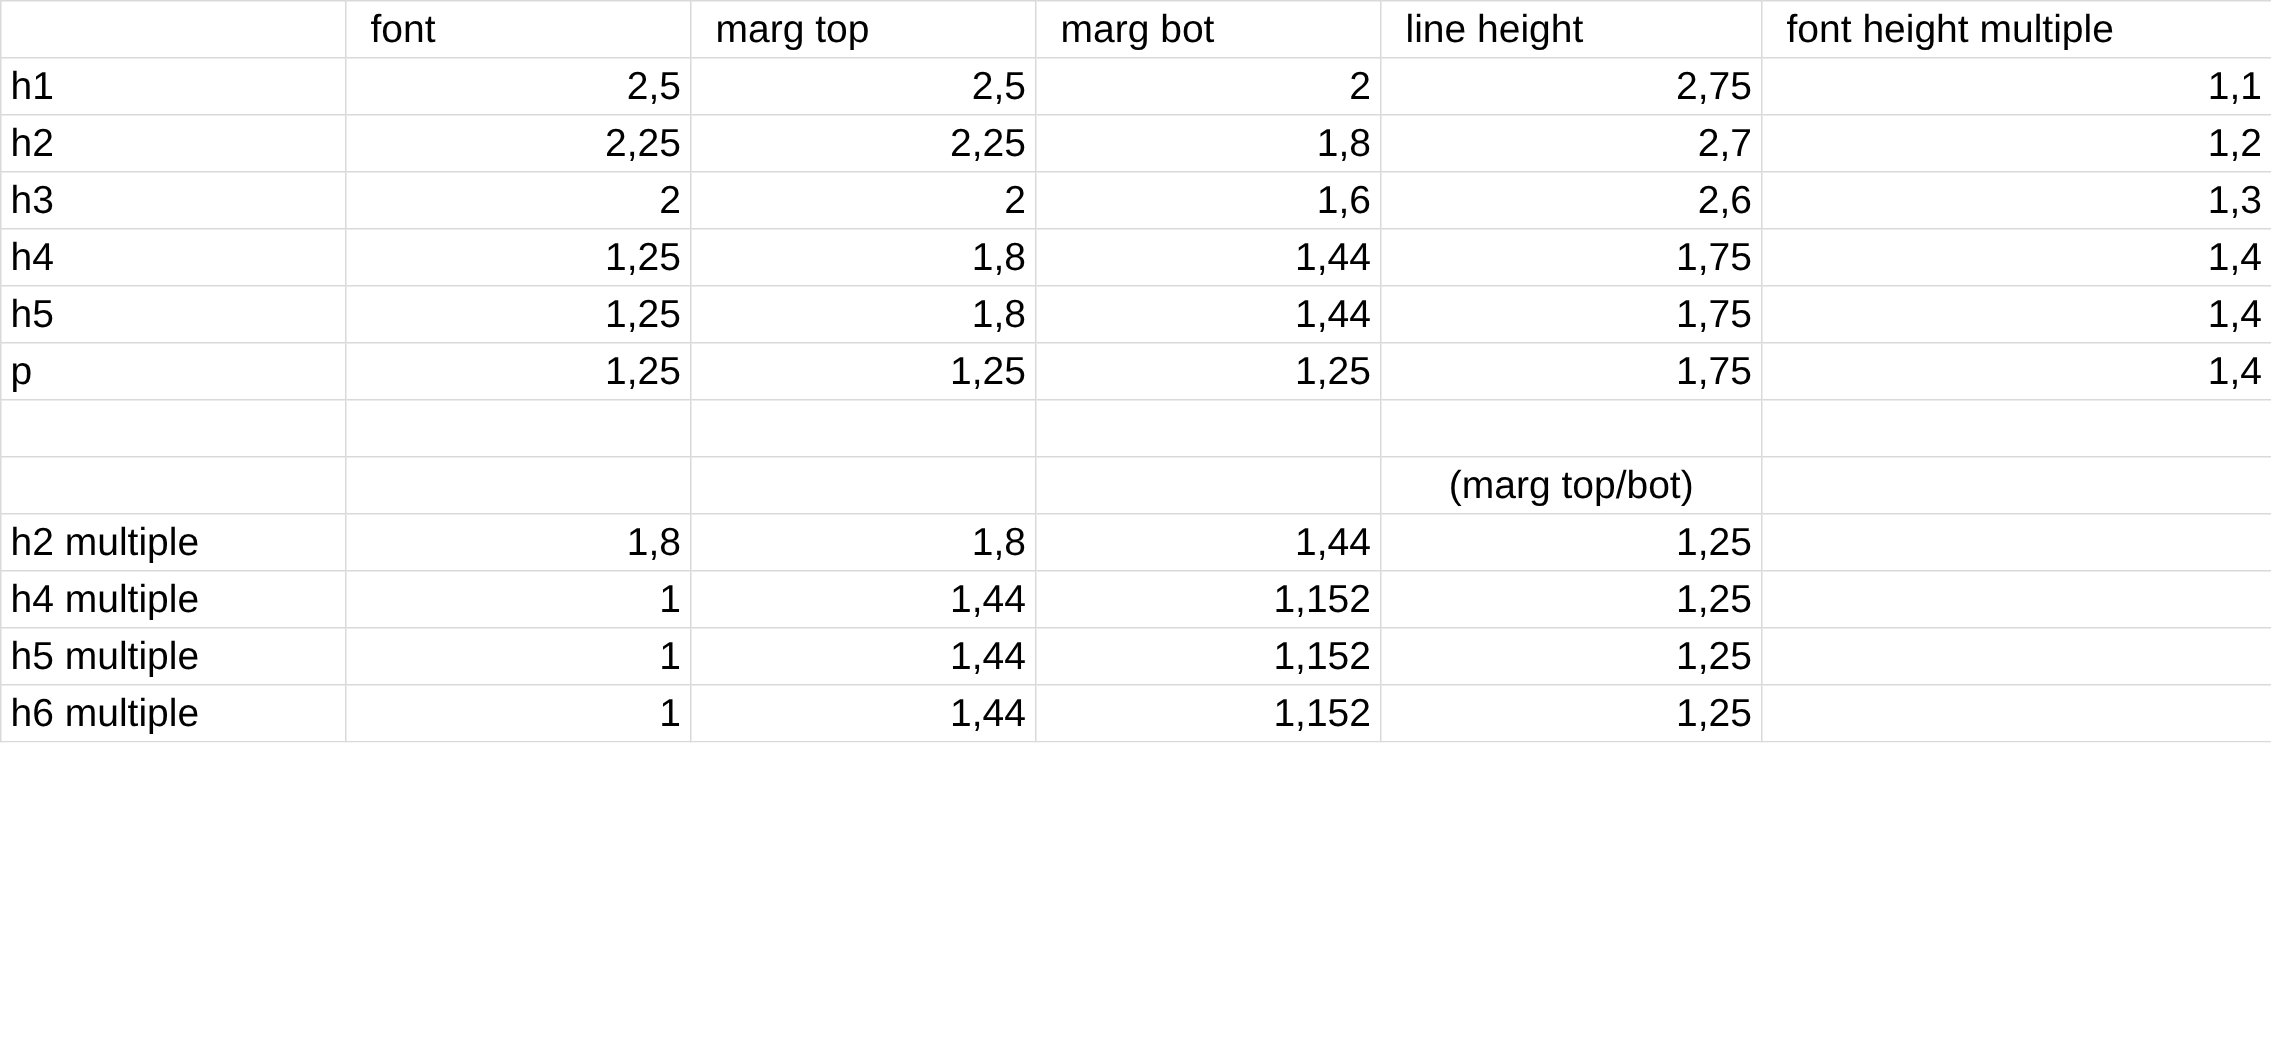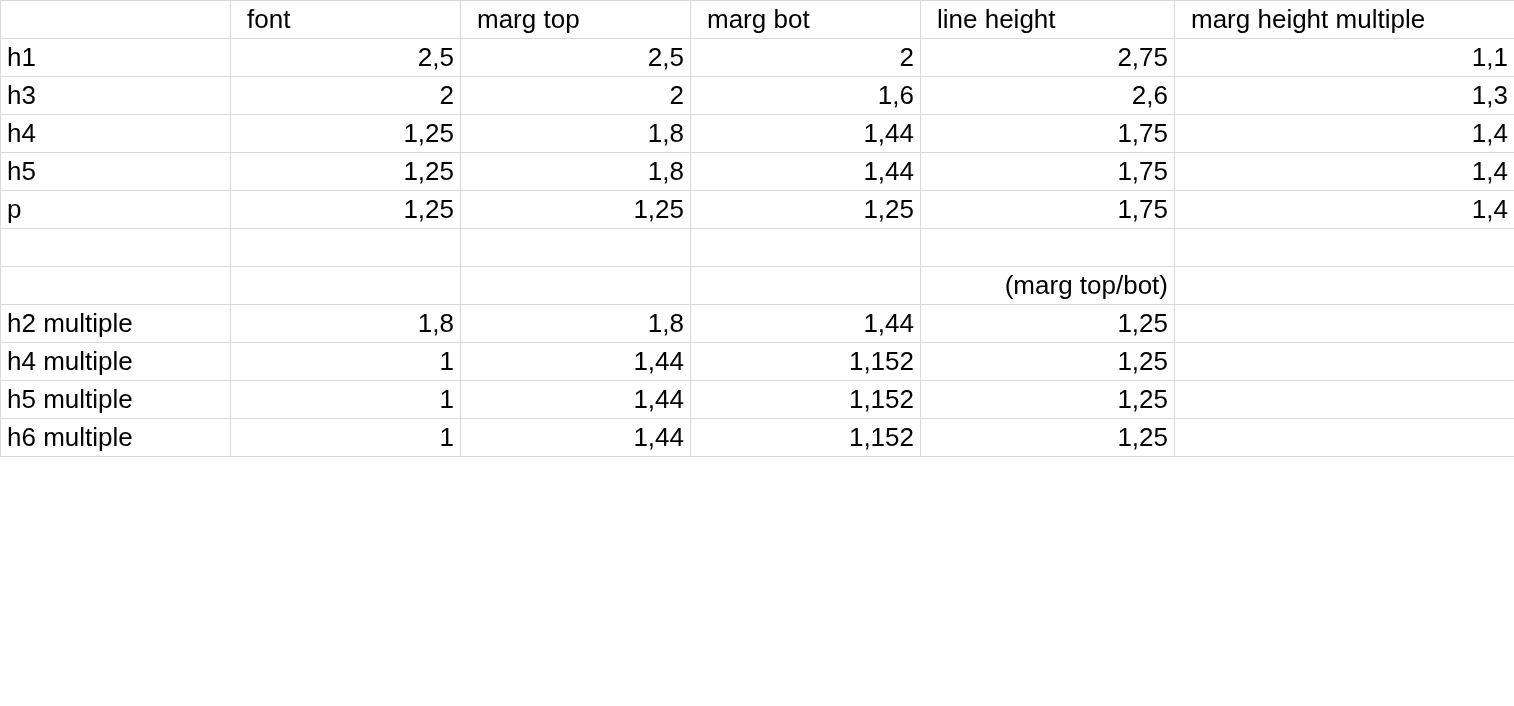--- a/index.html
+++ b/index.html
@@ -27,21 +27,21 @@
     text-align: left;
   }
   td.colhdr {
     text-align: left;
     padding-left: 16px;
   }
   td.num {
     text-align: right;
   }
   td.note {
-    text-align: right;
+    text-align: center;
   }
   
   col.c0 { width: 230px; }
   col.c1 { width: 230px; }
   col.c2 { width: 230px; }
   col.c3 { width: 230px; }
   col.c4 { width: 254px; }
   col.c5 { width: 340px; }
 </style>
 </head>
@@ -57,30 +57,38 @@
       <col class="c5">
   </colgroup>
   <tbody>
 
     <tr>
       <td class="rowhdr"></td>
       <td class="colhdr">font</td>
       <td class="colhdr">marg top</td>
       <td class="colhdr">marg bot</td>
       <td class="colhdr">line height</td>
-      <td class="colhdr">marg height multiple</td>
+      <td class="colhdr">font height multiple</td>
     </tr>
 
     <tr>
       <td class="rowhdr">h1</td>
       <td class="num">2,5</td>
       <td class="num">2,5</td>
       <td class="num">2</td>
       <td class="num">2,75</td>
       <td class="num">1,1</td>
+    </tr>
+    <tr>
+      <td class="rowhdr">h2</td>
+      <td class="num">2,25</td>
+      <td class="num">2,25</td>
+      <td class="num">1,8</td>
+      <td class="num">2,7</td>
+      <td class="num">1,2</td>
     </tr>
     <tr>
       <td class="rowhdr">h3</td>
       <td class="num">2</td>
       <td class="num">2</td>
       <td class="num">1,6</td>
       <td class="num">2,6</td>
       <td class="num">1,3</td>
     </tr>
     <tr>

